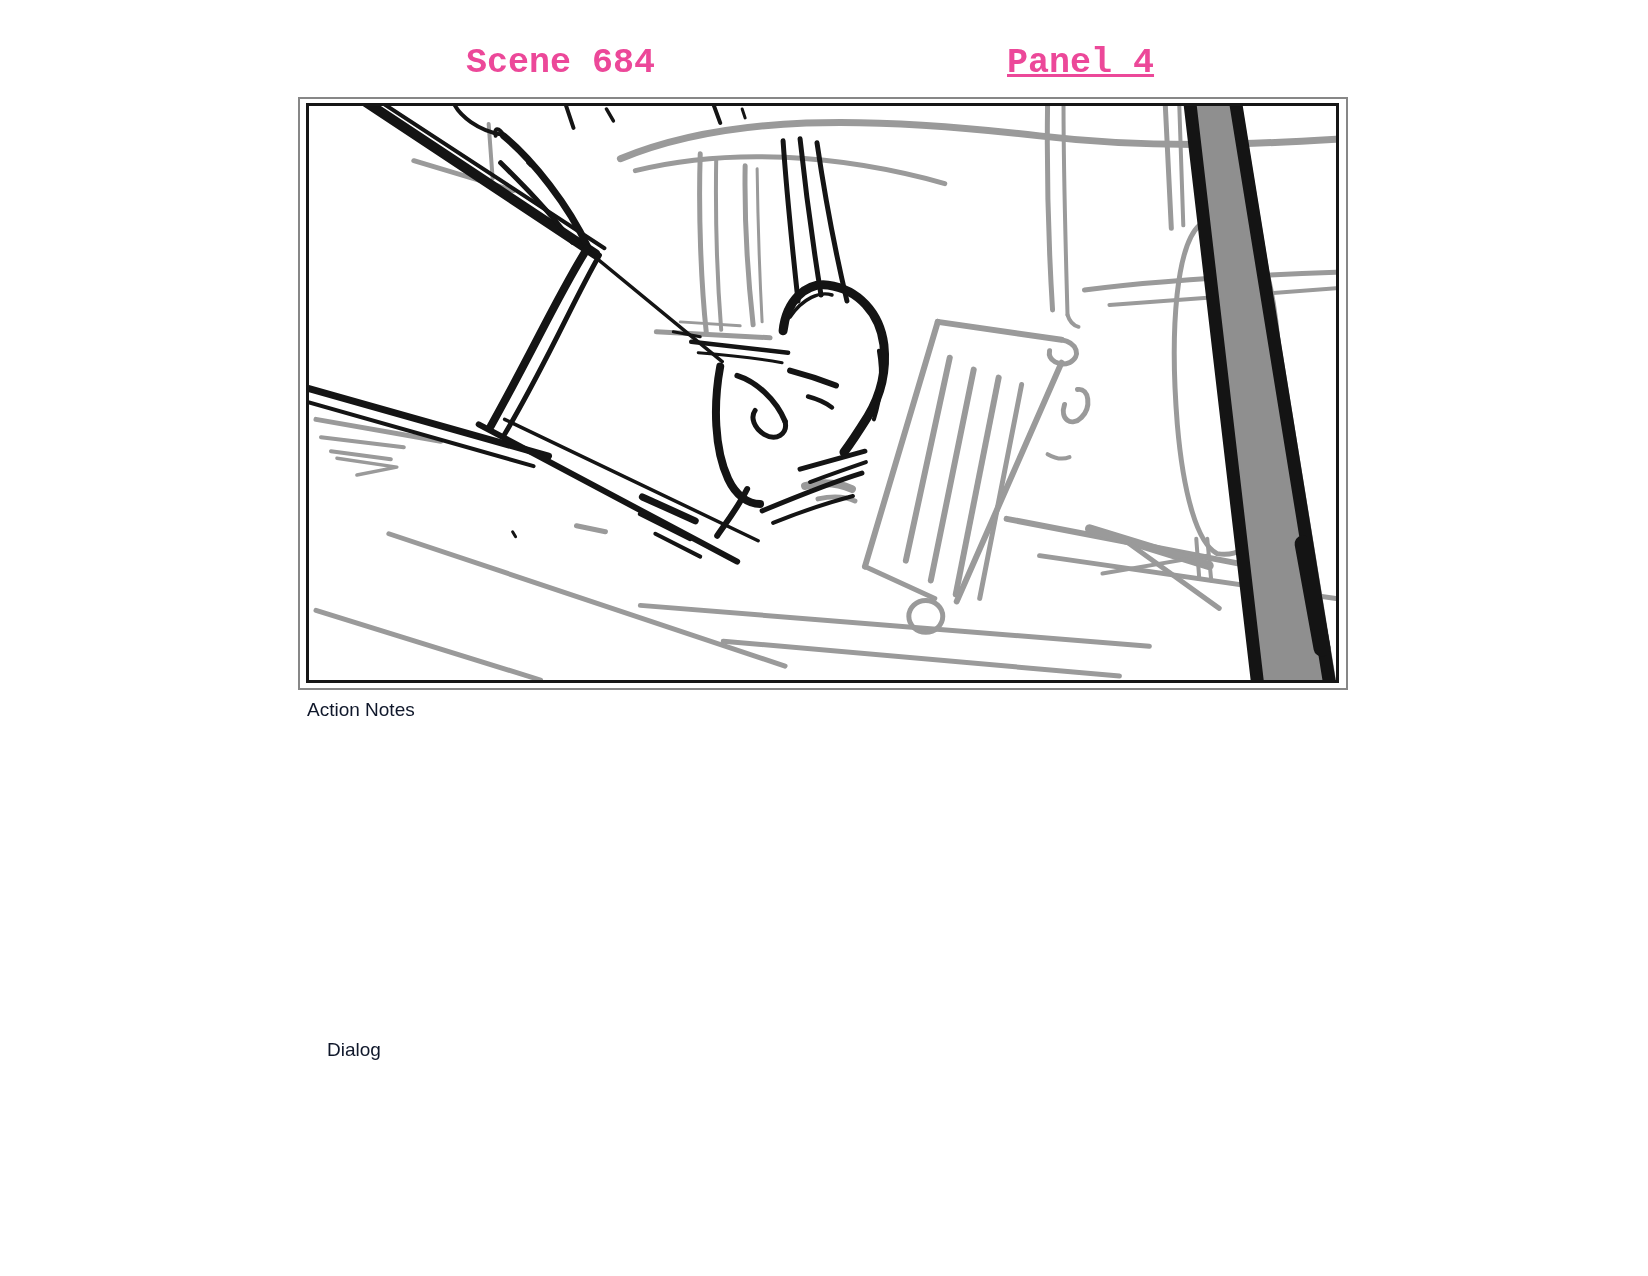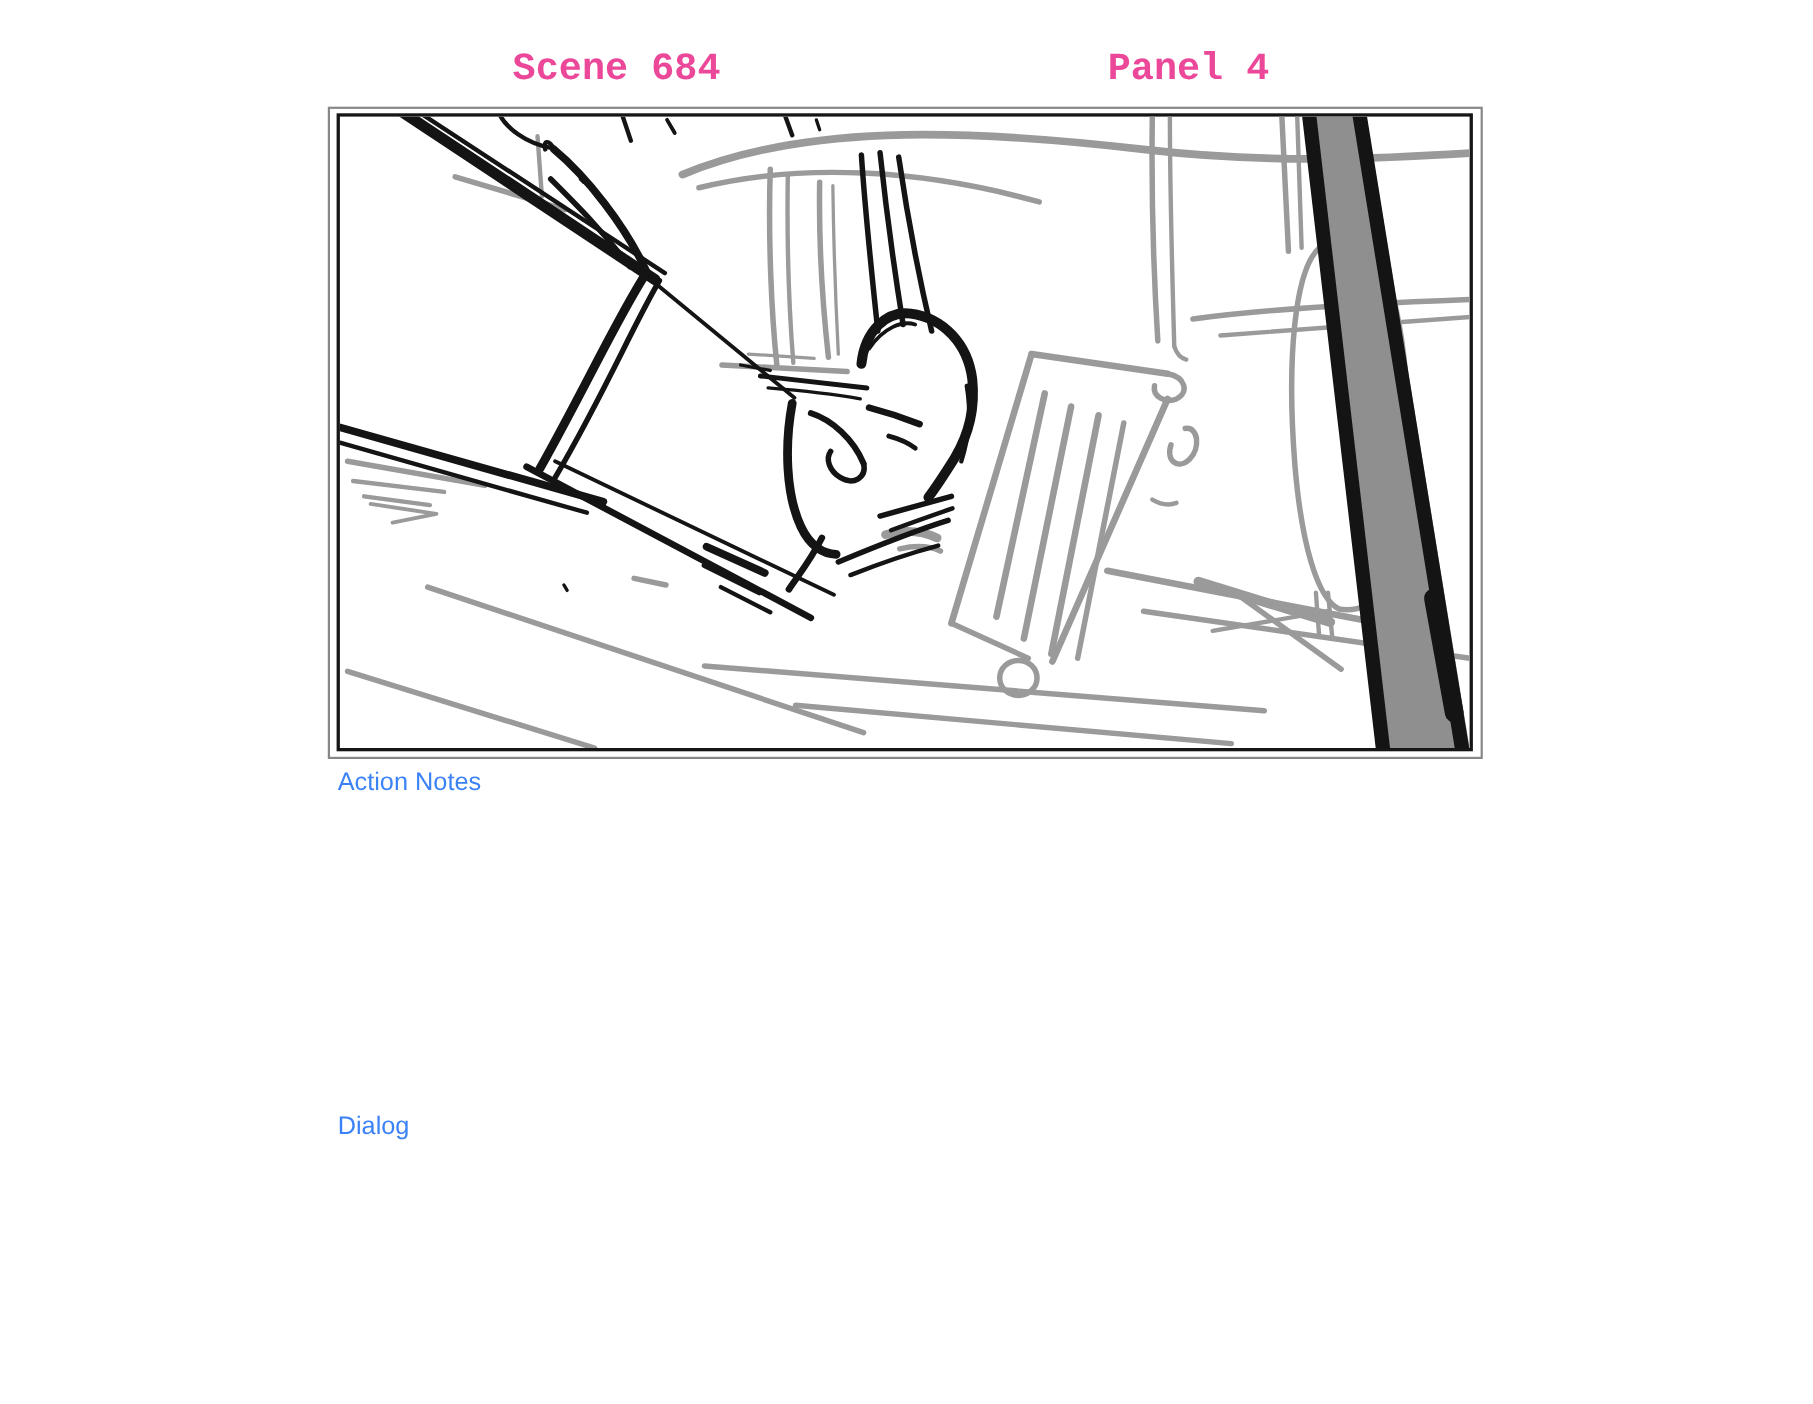--- a/index.html
+++ b/index.html
@@ -1,29 +1,29 @@
 <!DOCTYPE html>
 <html style="--ink: #141414; --pencil: #9a9a9a; --pole: #8f8f8f;"><head>
 <meta charset="utf-8">
 <style>
   html,body{margin:0;padding:0;background:#fff;}
   body{width:1648px;height:1276px;position:relative;overflow:hidden;
        font-family:"Liberation Sans",sans-serif;}
   .title{position:absolute;top:46px;font-family:"Liberation Mono",monospace;
          font-weight:700;font-size:35px;line-height:35px;color:#ec4899;white-space:pre;}
   #scene-title{left:466px;}
-  #panel-title{left:1007px;}
+  #panel-title{left:1007px;text-decoration:underline;}
   .panel-outer{position:absolute;left:298px;top:97px;width:1050px;height:593px;
                border:2px solid #878787;box-sizing:border-box;background:#fff;}
   .panel-inner{position:absolute;left:6px;top:4px;right:7px;bottom:5px;
                border:3px solid #161616;box-sizing:border-box;background:#fff;overflow:hidden;}
   .panel-inner svg{display:block;width:100%;height:100%;}
-  .section-label{position:absolute;left:307px;font-size:23px;color:#3b82f6;line-height:22px;}
+  .section-label{position:absolute;left:307px;font-size:19px;color:#0f172a;line-height:22px;}
   #action-notes-label{top:699px;}
-  #dialog-label{top:1012px;}
+  #dialog-label{top:1039px;margin-left:20px;}
   .pencil{stroke:var(--pencil,#9a9a9a);fill:none;stroke-linecap:round;stroke-linejoin:round;}
   .ink{stroke:var(--ink,#141414);fill:none;stroke-linecap:round;stroke-linejoin:round;}
   .pole-fill{fill:var(--pole,#8f8f8f);stroke:none;}
 </style>
 </head>
 <body>
 
 <div class="title" id="scene-title">Scene 684</div>
 <div class="title" id="panel-title">Panel 4</div>
 

